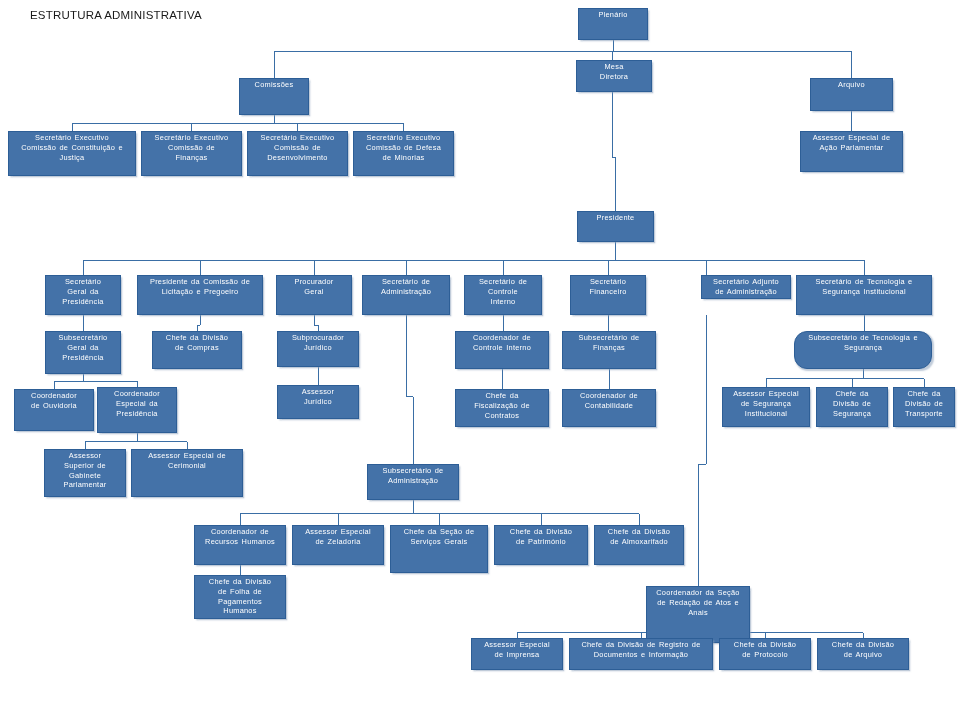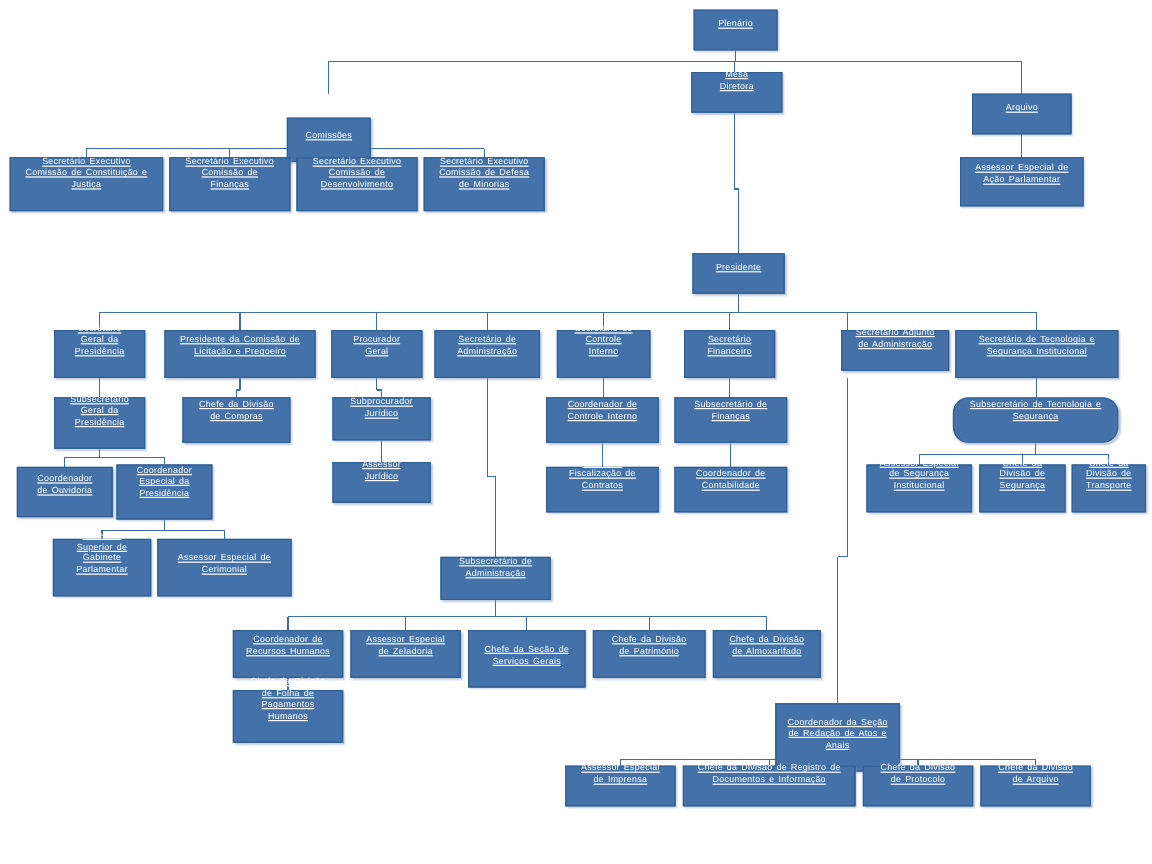--- a/index.html
+++ b/index.html
@@ -40,39 +40,39 @@
     height: 720px;
     pointer-events: none;
   }
   .node {
     position: absolute;
     box-sizing: border-box;
     background: #4472a8;
     border: 1.4px solid #2d5e96;
     color: #ffffff;
     display: flex;
-    align-items: flex-end;
+    align-items: flex-start;
     justify-content: center;
     text-align: center;
     font-size: 7.4px;
     line-height: 1.32;
     letter-spacing: 0.25px;
-    padding: 16px 2px;
+    padding: 1px 2px;
     word-spacing: 1px;
     box-shadow: 1.5px 1.5px 1.5px rgba(140,160,185,0.55);
-    text-decoration: underline;
   }
   .node span { display: block; width: 100%; }
 </style>
 </head>
 <body>
 
 <div id="canvas">
 
   <div id="title-block">
+    <div class="t1">ESTRUTURA  ADMINISTRATIVA</div>
   </div>
 
   <svg id="links">
       <line x1="613" y1="40" x2="613" y2="51" stroke="#3a6ea5" stroke-width="1" shape-rendering="crispEdges"></line>
       <line x1="274" y1="51" x2="851.5" y2="51" stroke="#3a6ea5" stroke-width="1" shape-rendering="crispEdges"></line>
       <line x1="612" y1="51" x2="612" y2="60" stroke="#3a6ea5" stroke-width="1" shape-rendering="crispEdges"></line>
       <line x1="274" y1="51" x2="274" y2="78" stroke="#3a6ea5" stroke-width="1" shape-rendering="crispEdges"></line>
       <line x1="851.5" y1="51" x2="851.5" y2="78" stroke="#3a6ea5" stroke-width="1" shape-rendering="crispEdges"></line>
       <line x1="274" y1="115" x2="274" y2="123.8" stroke="#3a6ea5" stroke-width="1" shape-rendering="crispEdges"></line>
       <line x1="72" y1="123.8" x2="403.5" y2="123.8" stroke="#3a6ea5" stroke-width="1" shape-rendering="crispEdges"></line>
@@ -142,21 +142,21 @@
       <line x1="863" y1="632.6" x2="863" y2="638" stroke="#3a6ea5" stroke-width="1" shape-rendering="crispEdges"></line>
     </svg>
 
   <div id="node-layer">
       <div class="node" style="left: 578px; top: 8px; width: 70px; height: 32px;">
         <span>Plenário</span>
       </div>
       <div class="node" style="left: 576px; top: 60px; width: 76px; height: 32px;">
         <span>Mesa<br>Diretora</span>
       </div>
-      <div class="node" style="left: 239px; top: 78px; width: 70px; height: 37px; margin-top: 20px;">
+      <div class="node" style="left: 239px; top: 78px; width: 70px; height: 37px;">
         <span>Comissões</span>
       </div>
       <div class="node" style="left: 810px; top: 78px; width: 83px; height: 33px;">
         <span>Arquivo</span>
       </div>
       <div class="node" style="left: 8px; top: 131px; width: 128px; height: 45px;">
         <span>Secretário Executivo<br>Comissão de Constituição  e<br>Justiça</span>
       </div>
       <div class="node" style="left: 141px; top: 131px; width: 101px; height: 45px;">
         <span>Secretário Executivo<br>Comissão de<br>Finanças</span>

